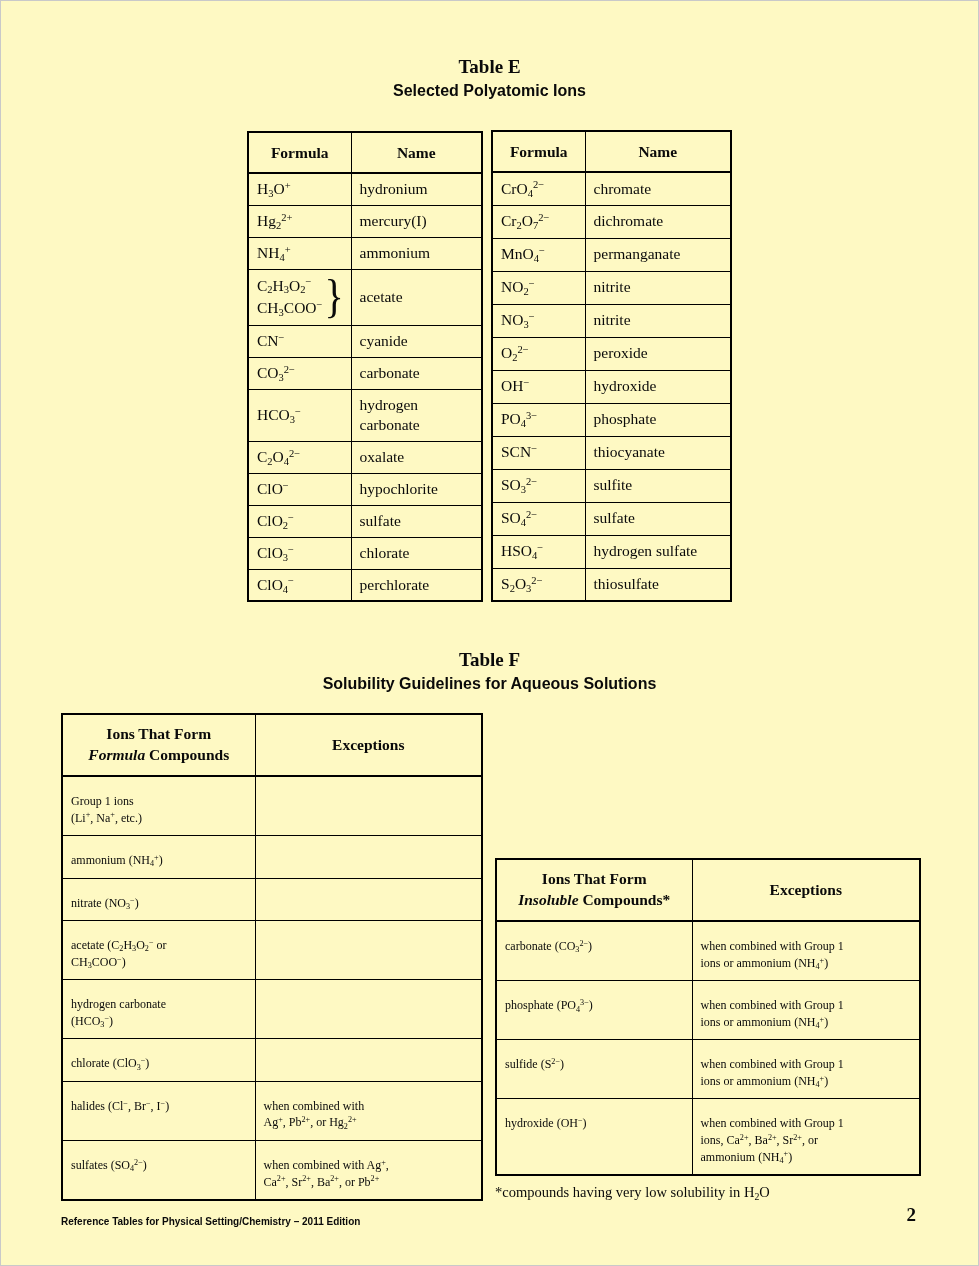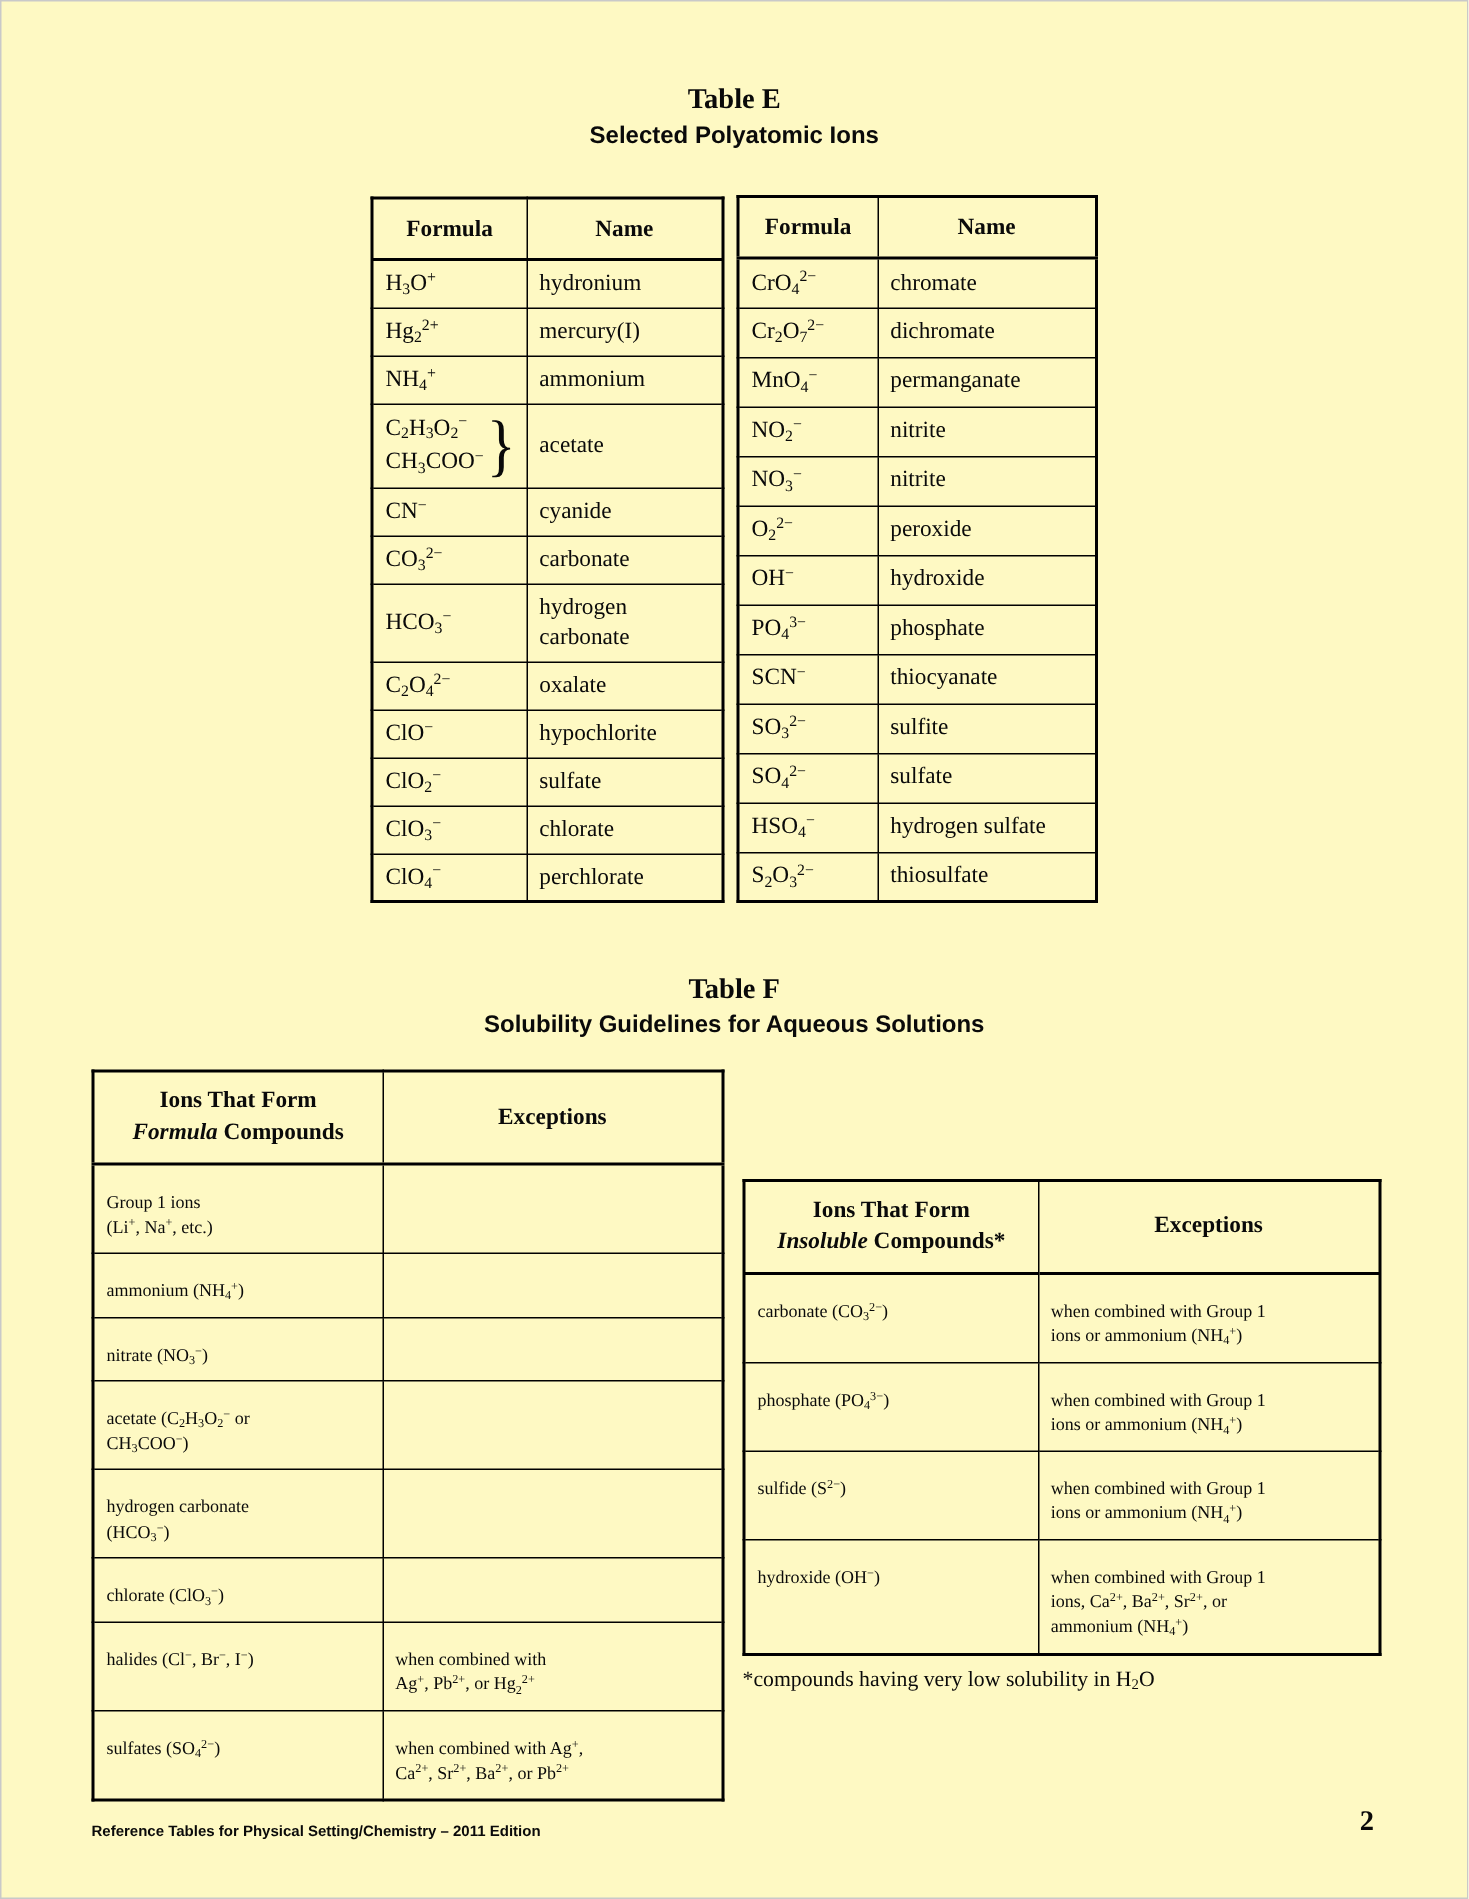--- a/index.html
+++ b/index.html
@@ -33,21 +33,21 @@
   .row-acetate { height:56px !important; }
   .row-tall2   { height:52px !important; }
   sub, sup { font-size:0.68em; line-height:0; position:relative; vertical-align:baseline; }
   sup { top:-0.5em; }
   sub { top:0.28em; }
   .acetate-wrap { display:flex; align-items:center; }
   .acetate-stack { line-height:1.45; }
   .acetate-brace { font-size:40px; line-height:40px; font-weight:400; margin-left:2px; transform:scaleY(1.15); display:inline-block; }
 
   
-  #f-tables { position:absolute; top:712px; left:60px; display:flex; gap:12px; align-items:center; }
+  #f-tables { position:absolute; top:712px; left:60px; display:flex; gap:12px; align-items:flex-end; }
   #table-f-left  { width:422px; }
   #table-f-right { width:426px; }
   #table-f-left  th.ion, #table-f-left  td.ion { width:193px; }
   #table-f-right th.ion, #table-f-right td.ion { width:196px; }
   .sol-table th { font-size:15.5px; height:62px; padding:4px 6px; line-height:1.35; }
   .sol-table td { font-size:12px; padding:16px 8px 9px 8px; vertical-align:top; line-height:1.38; }
   .footnote { margin-top:8px; font-size:14.5px; }
 
   
   .footer-left { position:absolute; left:60px; top:1215px; font-family:"Liberation Sans","DejaVu Sans",sans-serif; font-weight:bold; font-size:10px; }

